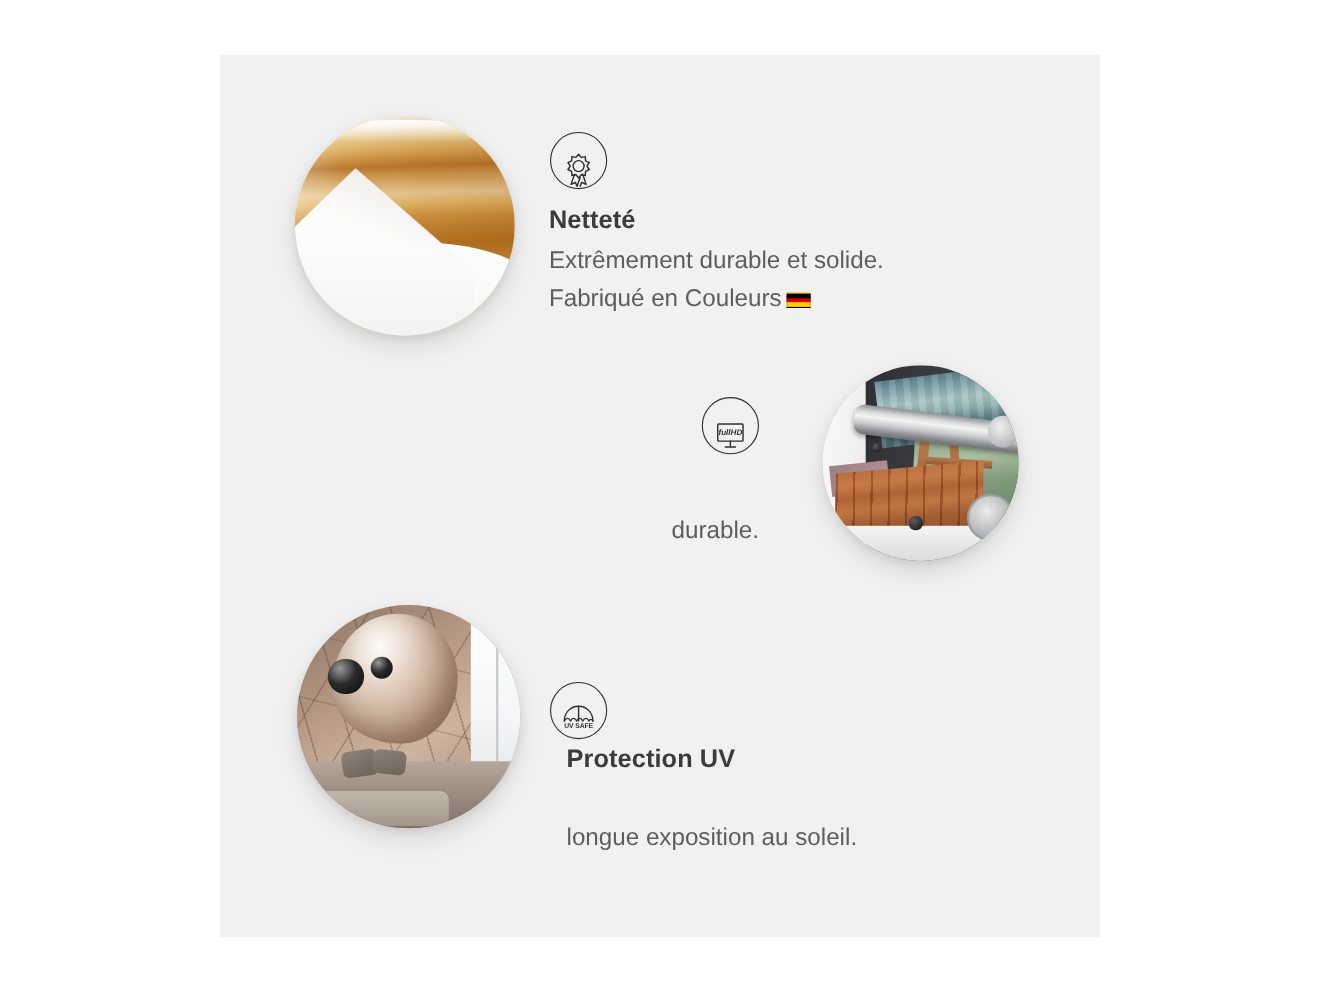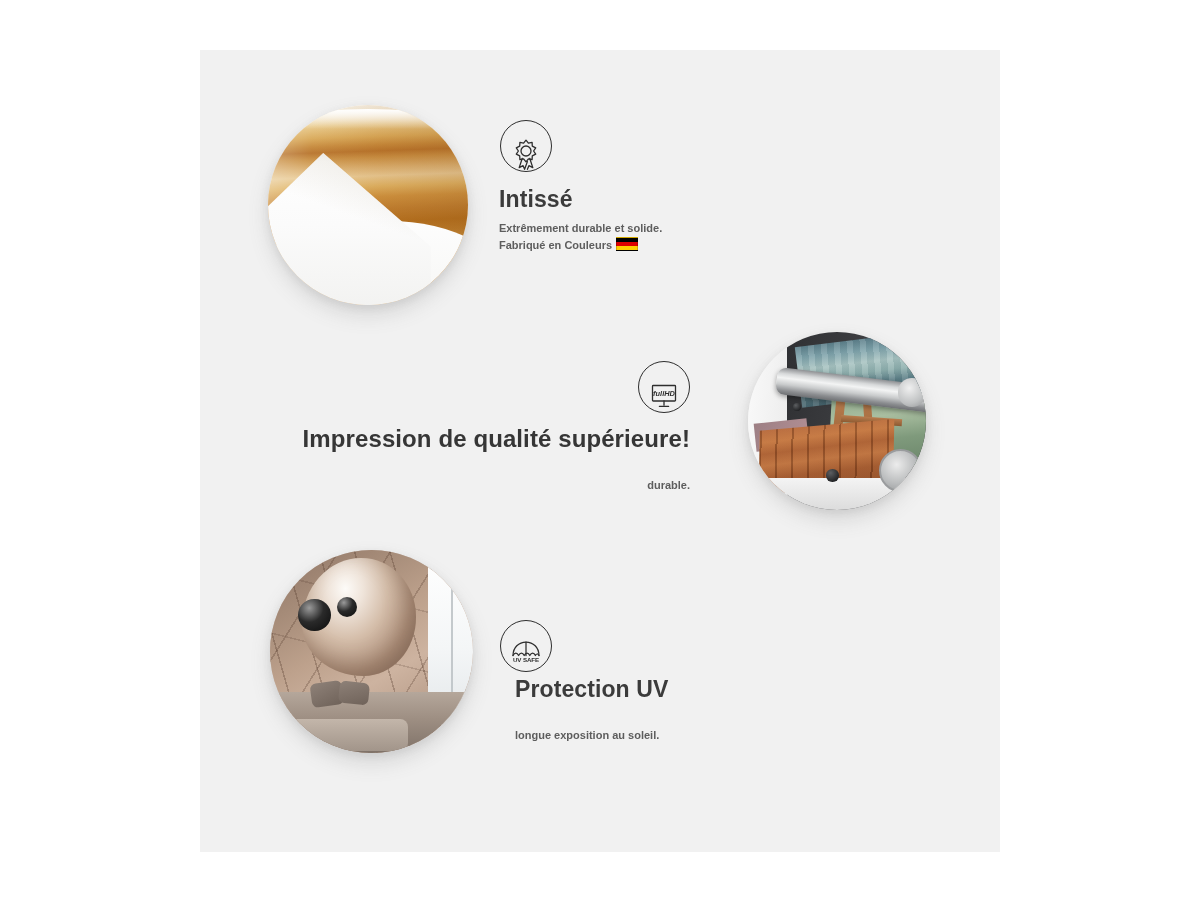--- a/index.html
+++ b/index.html
@@ -375,22 +375,22 @@
     letter-spacing: 0.1px;
     line-height: 1.2;
   }
   .feat-title.big {
     font-size: 24px;
     font-weight: 700;
     color: #363636;
   }
   .feat-desc {
     margin: 6px 0 0 0;
-    font-size: 11px;
-    font-weight: 700;
+    font-size: 22px;
+    font-weight: 400;
     color: #5d5d5d;
     line-height: 1.56;
   }
   .align-right { text-align: right; }
 
   
   .flag-de {
     display: inline-block;
     width: 22px;
     height: 14px;
@@ -427,21 +427,21 @@
     <div class="icon-badge" style="left:500px; top:120px;">
       <svg width="34" height="34" viewBox="0 0 34 34" fill="none" stroke="#2e2e2e" stroke-width="1.3" stroke-linejoin="round" stroke-linecap="round">
         <polygon points="17,3.2 19.4,6.1 23.1,5.4 23.3,9.2 26.7,10.9 24.6,14 26.7,17.1 23.3,18.8 23.1,22.6 19.4,21.9 17,24.8 14.6,21.9 10.9,22.6 10.7,18.8 7.3,17.1 9.4,14 7.3,10.9 10.7,9.2 10.9,5.4 14.6,6.1"></polygon>
         <circle cx="17" cy="14" r="5"></circle>
         <path d="M13.3 21.3 L10.2 30.6 L14.1 28.7 L15.6 32.3 L18.4 24.6"></path>
         <path d="M20.7 21.3 L23.8 30.6 L19.9 28.7 L18.4 32.3"></path>
       </svg>
     </div>
 
     <div class="text-block" style="left:499px; top:186px; width:420px;">
-      <h2 class="feat-title">Intissé</h2>
+      <h2 class="feat-title">Netteté</h2>
       <p class="feat-desc">
         <span>Extrêmement durable et solide.</span><br>
         <span class="nowrap"><span>Fabriqué en Couleurs</span><span class="flag-de"></span></span>
       </p>
     </div>
   </div>
 
   <div class="feature">
 
     <div class="photo-circle ph2" style="left:748px; top:332px; width:178px; height:178px;">
@@ -467,21 +467,20 @@
     <div class="icon-badge" style="left:638px; top:361px;">
       <svg width="34" height="34" viewBox="0 0 34 34" fill="none" stroke="#2e2e2e" stroke-width="1.3" stroke-linejoin="round" stroke-linecap="round">
         <rect x="5.5" y="7.5" width="23" height="15.5" rx="0.8"></rect>
         <path d="M17 23 L17 27.2"></path>
         <path d="M12.4 28.4 L21.6 28.4"></path>
         <text x="17" y="17.9" text-anchor="middle" font-family="'Liberation Sans', sans-serif" font-size="7.4" font-style="italic" font-weight="700" fill="#2e2e2e" stroke="none">fullHD</text>
       </svg>
     </div>
 
     <div class="text-block align-right" style="left:280px; top:425px; width:410px;">
-      <h2 class="feat-title big">Impression de qualité supérieure!</h2>
       <p class="feat-desc">
         <br>
         <span>durable.</span>
       </p>
     </div>
   </div>
 
   <div class="feature">
 
     <div class="photo-circle ph3" style="left:270px; top:550px; width:203px; height:203px;">

